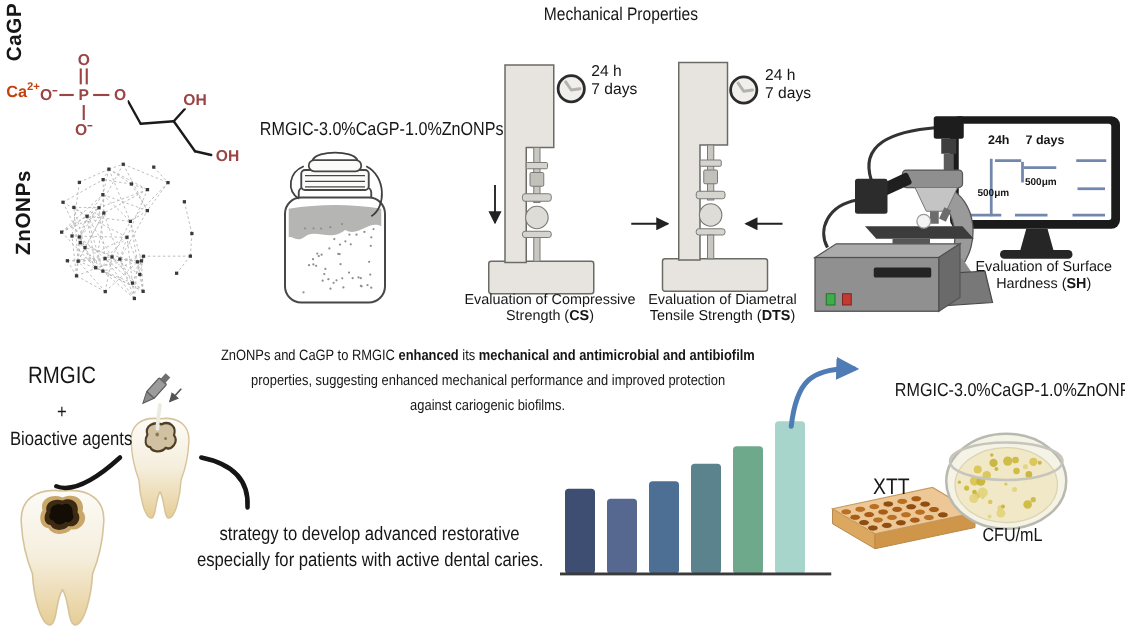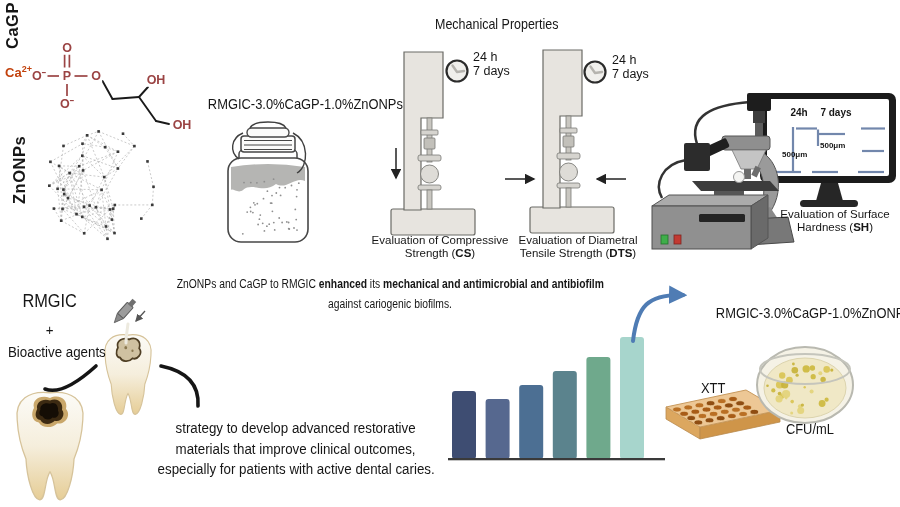--- a/index.html
+++ b/index.html
@@ -483,21 +483,21 @@
   <div class="atom" style="left:39px;top:76px;">O⁻</div>
   <div class="atom" style="left:67px;top:104px;">O⁻</div>
   <div class="atom" style="left:96px;top:76px;">O</div>
   <div class="atom" style="left:156px;top:80px;">OH</div>
   <div class="atom" style="left:182px;top:125px;">OH</div>
 
   <div class="vlab" style="left:10px;top:204px;width:58px;">ZnONPs</div>
 
   <div class="abs ctr" style="left:192px;top:95px;width:180px;font-size:15px;"><span class="cond">RMGIC-3.0%CaGP-1.0%ZnONPs</span></div>
 
-  <div class="abs ctr" style="left:397px;top:16px;width:200px;font-size:14.5px;"><span class="cond">Mechanical Properties</span></div>
+  <div class="abs ctr" style="left:397px;top:4px;width:200px;font-size:14.5px;"><span class="cond">Mechanical Properties</span></div>
 
   <div class="abs" style="left:473px;top:51px;font-size:12.5px;line-height:13.5px;">
     <div>24 h</div>
     <div>7 days</div>
   </div>
   <div class="abs" style="left:612px;top:54px;font-size:12.5px;line-height:13.5px;">
     <div>24 h</div>
     <div>7 days</div>
   </div>
 
@@ -518,25 +518,25 @@
   <div class="abs ctr mono-screen" style="left:817px;top:107px;width:38px;font-size:10px;">7 days</div>
   <div class="abs mono-screen" style="left:782px;top:150px;font-size:8px;">500μm</div>
   <div class="abs mono-screen" style="left:820px;top:141px;font-size:8px;">500μm</div>
 
   <div class="abs ctr" style="left:0;top:290px;width:100px;font-size:19px;"><span class="cond">RMGIC</span></div>
   <div class="abs ctr" style="left:0;top:321px;width:100px;font-size:15.5px;"><span class="cond">+</span></div>
   <div class="abs ctr" style="left:0;top:343px;width:100px;font-size:15.5px;"><span class="cond">Bioactive agents</span></div>
 
   <div class="abs ctr" style="left:128px;top:274px;width:524px;font-size:12px;line-height:20px;">
     <div class="ln"><span class="cond"><span>ZnONPs and CaGP to RMGIC </span><b>enhanced</b><span> its </span><b>mechanical and antimicrobial and antibiofilm</b></span></div>
+    <div class="ln"><span class="cond">properties, suggesting enhanced mechanical performance and improved protection</span></div>
     <div class="ln"><span class="cond">against cariogenic biofilms.</span></div>
   </div>
 
   <div class="abs ctr" style="left:126px;top:418px;width:340px;font-size:15.5px;line-height:20.5px;">
     <div class="ln"><span class="cond">strategy to develop advanced restorative</span></div>
-    <div class="ln"><span class="cond">materials that improve clinical outcomes,</span></div>
     <div class="ln"><span class="cond">especially for patients with active dental caries.</span></div>
   </div>
 
   <div class="abs ctr" style="left:700px;top:304px;width:182px;font-size:15px;"><span class="cond">RMGIC-3.0%CaGP-1.0%ZnONPs</span></div>
-  <div class="abs ctr" style="left:692px;top:379px;width:42px;font-size:15px;"><span class="cond">XTT</span></div>
+  <div class="abs ctr" style="left:692px;top:379px;width:42px;font-size:18px;"><span class="cond">XTT</span></div>
   <div class="abs ctr" style="left:770px;top:420px;width:80px;font-size:15px;"><span class="cond">CFU/mL</span></div>
 </div>
 
 </body></html>

